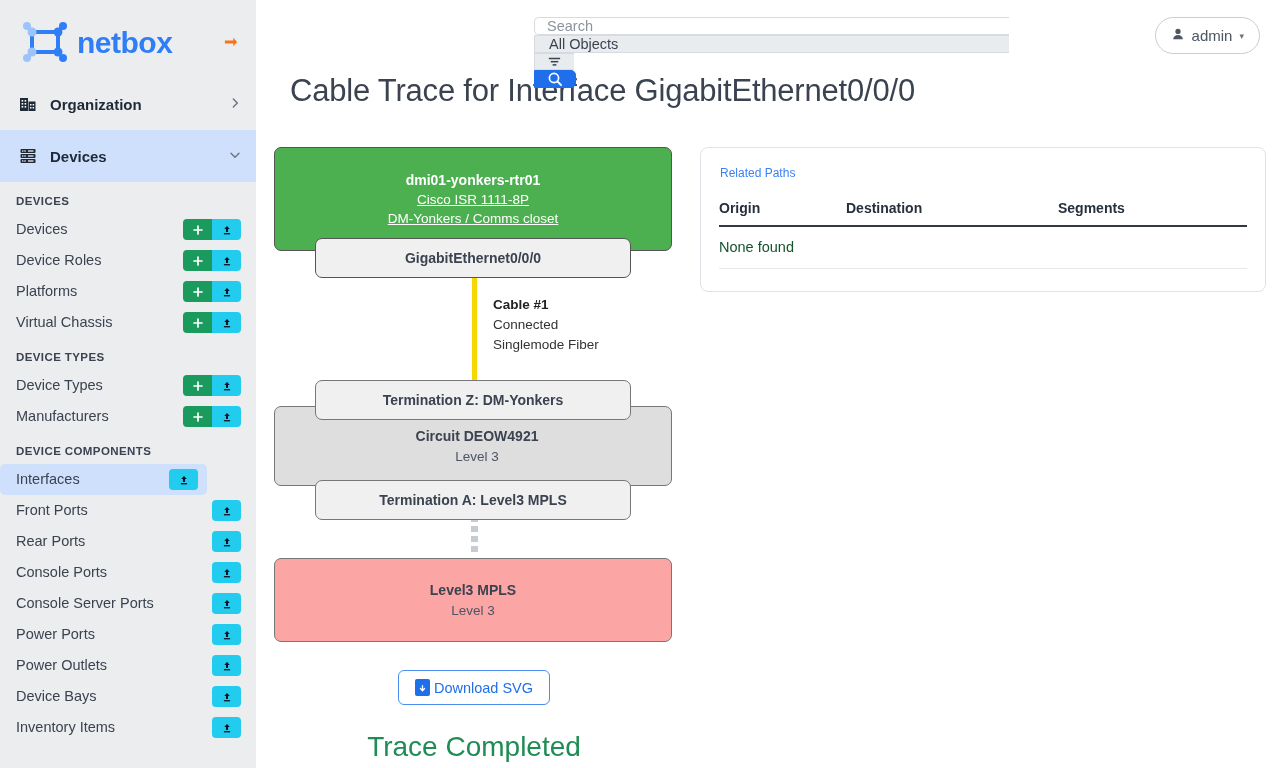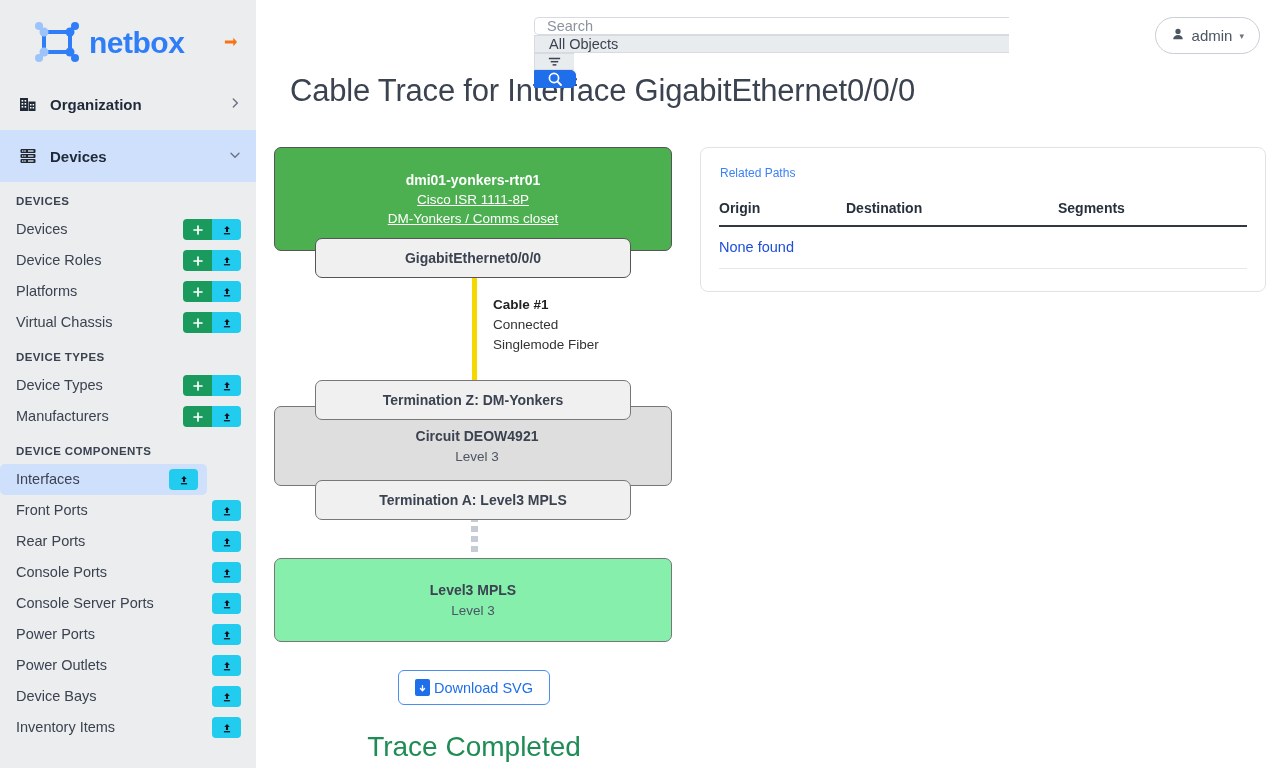--- a/index.html
+++ b/index.html
@@ -14,21 +14,20 @@
   
   #sidebar {
     width: 256px; height: 768px; flex: 0 0 256px;
     background: #ebedef;
     overflow: hidden;
     position: relative;
   }
   .brand-row {
     height: 78px; display: flex; align-items: center;
     padding: 7px 18px 0 22px;
-    margin-left: 12px;
   }
   .brand-logo { display: flex; align-items: center; gap: 9px; flex: 1; }
   .logo-mark { width: 46px; height: 44px; flex: 0 0 46px; }
   .logo-word {
     font-size: 30px; font-weight: 700; color: #2f7ef7;
     letter-spacing: -0.5px; line-height: 1;
   }
   .pin-icon { color: #f97316; font-size: 15px; line-height: 1; }
 
   .nav-group {
@@ -171,21 +170,21 @@
   .node-termz { top: 0; }
   .node-terma { top: 100px; }
 
   .dots-seg { position: relative; width: 398px; height: 46px; }
   .dots-line {
     position: absolute; left: 197px; top: 4px; width: 7px; height: 38px;
     background-image: linear-gradient(#c6ccd4 60%, transparent 60%);
     background-size: 7px 10px; background-repeat: repeat-y;
   }
   .node-provider {
-    width: 398px; height: 84px; background: #86efac;
+    width: 398px; height: 84px; background: #fca5a5;
     border: 1px solid #777; border-radius: 7px;
     display: flex; flex-direction: column; align-items: center; justify-content: center;
     gap: 5px;
   }
   .node-provider .np-title { font-size: 14px; font-weight: 700; color: #3b4250; }
   .node-provider .np-sub { font-size: 13.5px; color: #4b5563; }
 
   .dl-row { display: flex; justify-content: center; margin-top: 28px; }
   .dl-btn {
     display: flex; align-items: center; gap: 4px;
@@ -214,21 +213,21 @@
     margin-bottom: 16px; padding-left: 1px;
   }
   table.paths { width: 100%; border-collapse: collapse; }
   table.paths th {
     text-align: left; font-size: 14px; font-weight: 700; color: #27303d;
     padding: 4px 0 9px 0; border-bottom: 2px solid #32383e;
   }
   table.paths th.c1 { width: 127px; }
   table.paths th.c2 { width: 212px; }
   table.paths td {
-    font-size: 14.5px; color: #1d4ed8;
+    font-size: 14.5px; color: #14532d;
     padding: 12px 0 13px 0; border-bottom: 1px solid #e5e8eb;
   }
 </style>
 </head>
 <body>
 
 <div id="app">
 
   <div id="sidebar">
 

